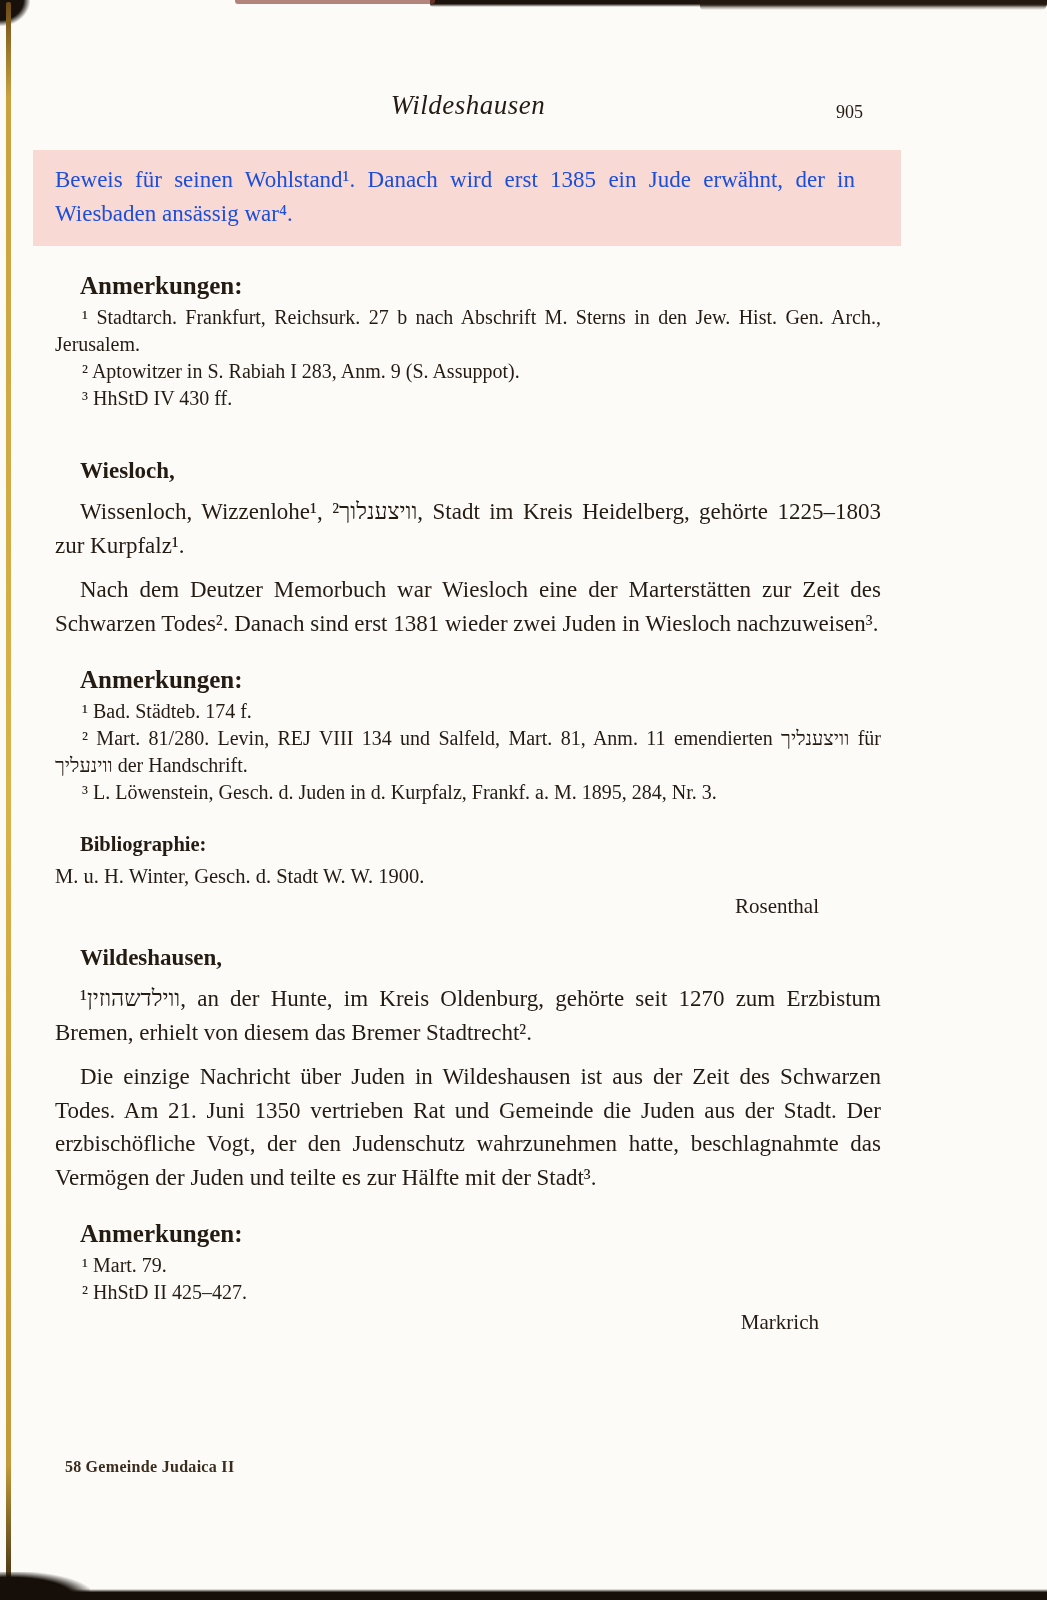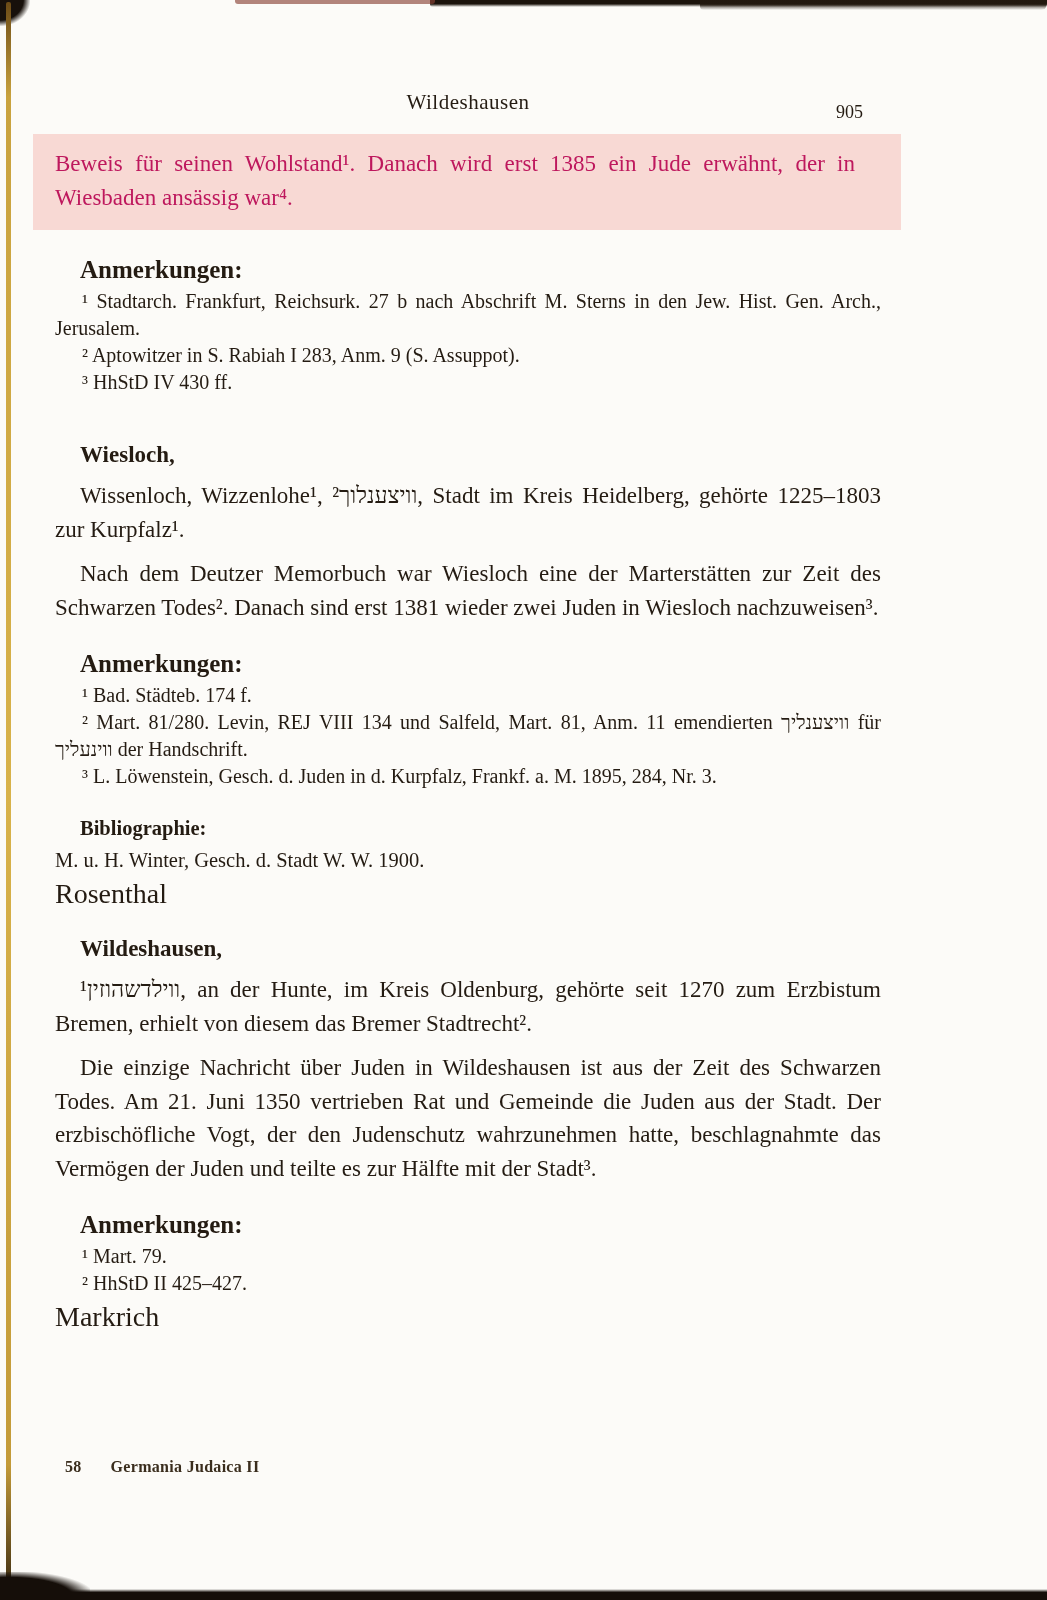--- a/index.html
+++ b/index.html
@@ -48,57 +48,57 @@
     background:radial-gradient(ellipse at 10% 100%,#150e09 55%,rgba(21,14,9,0) 75%);
   }
   
   .content{
     position:absolute;left:55px;top:90px;width:826px;
   }
   .page-header{
     position:relative;height:30px;
   }
   .running-title{
-    text-align:center;font-size:21px;letter-spacing:.5px;
+    text-align:center;font-style:italic;font-size:27px;letter-spacing:.5px;
   }
   .page-number{
     position:absolute;right:18px;top:12px;font-size:18px;font-style:normal;
   }
   .highlight-block{
-    margin:14px 0 0 -22px;
+    margin:30px 0 0 -22px;
     width:846px;
     background:#f8d9d4;
-    color:#be185d;
+    color:#1d4ed8;
     padding:13px 0 15px 22px;
     font-size:23px;line-height:34px;
     text-align:justify;
   }
   .highlight-block .inner{width:800px;}
   .notes{margin-top:26px;font-size:20px;line-height:27px;}
   .notes-heading{font-weight:bold;font-size:25px;margin-left:25px;margin-bottom:5px;}
   .fn{text-indent:27px;text-align:justify;margin:0;}
   .section{margin-top:0;}
   .section-heading{font-weight:bold;font-size:23px;margin-left:25px;}
   .para{
     font-size:23px;line-height:33.5px;text-align:justify;
     text-indent:25px;margin:11px 0 0 0;
   }
   .biblio{margin-top:24px;font-size:20px;line-height:28px;}
   .biblio-heading{font-weight:bold;font-size:20.5px;margin-left:25px;margin-bottom:4px;}
   .biblio-entry{font-size:20.5px;}
   .author-line{
-    text-align:left;padding-right:62px;font-size:28px;margin-top:4px;
+    text-align:right;padding-right:62px;font-size:21px;margin-top:4px;
   }
   .sp-wiesloch-head{margin-top:46px;}
   .sp-wildes-head{margin-top:26px;}
   .page-footer{
     position:absolute;left:65px;top:1458px;
     font-size:16px;font-weight:bold;letter-spacing:.3px;color:#3a2d1d;
   }
-  .page-footer .sig{margin-right:29px;}
+  .page-footer .sig{margin-right:4px;}
 </style>
 </head>
 <body>
 
 <div class="page">
 
   <div class="edge-top-dark"></div>
   <div class="edge-top-dark2"></div>
   <div class="edge-top-red"></div>
   <div class="corner-top-left"></div>
@@ -153,16 +153,16 @@
         <p class="fn">¹ Mart. 79.</p>
         <p class="fn">² HhStD II 425–427.</p>
       </div>
 
       <div class="author-line">Markrich</div>
     </div>
 
   </div>
 
   <div class="page-footer">
-    <span class="sig">58</span><span>Germania Judaica II</span>
+    <span class="sig">58</span><span>Gemeinde Judaica II</span>
   </div>
 
 </div>
 
 </body></html>

